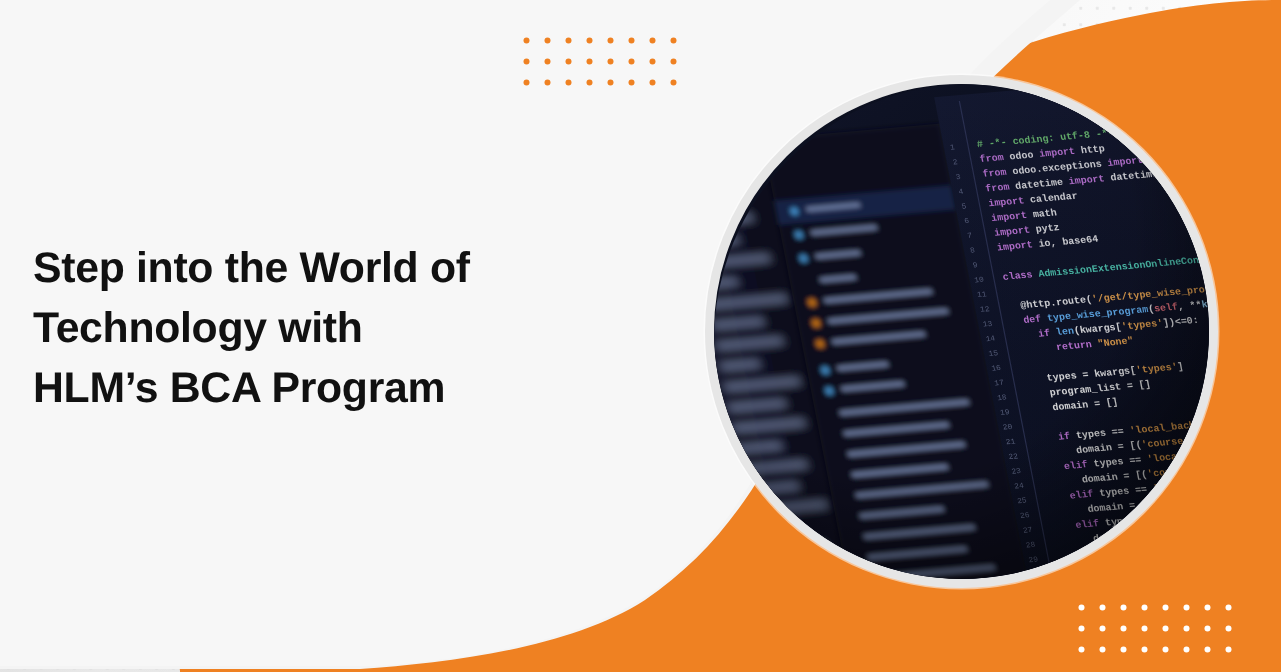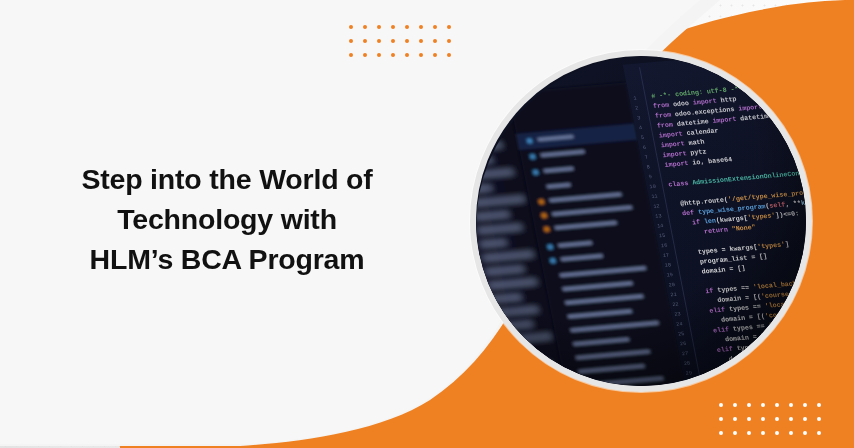--- a/index.html
+++ b/index.html
@@ -98,21 +98,20 @@
     position: absolute;
     left: 22px;
     top: 159px;
     width: 410px;
     font-size: 28.5px;
     line-height: 40px;
     font-weight: 700;
     letter-spacing: -0.2px;
     color: #111111;
     white-space: pre-line;
-    text-align: center;
   }
 
   
   .photo-circle {
     position: absolute;
     left: 470px;
     top: 50px;
     width: 342px;
     height: 342px;
     border-radius: 50%;

